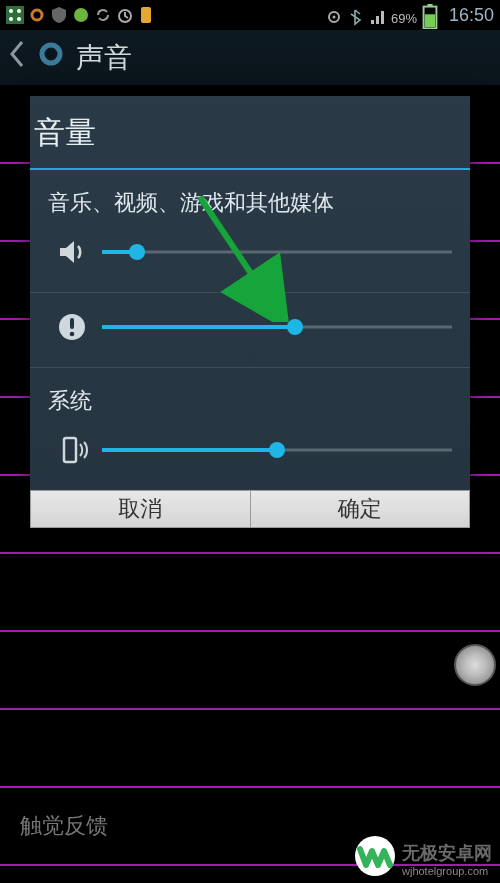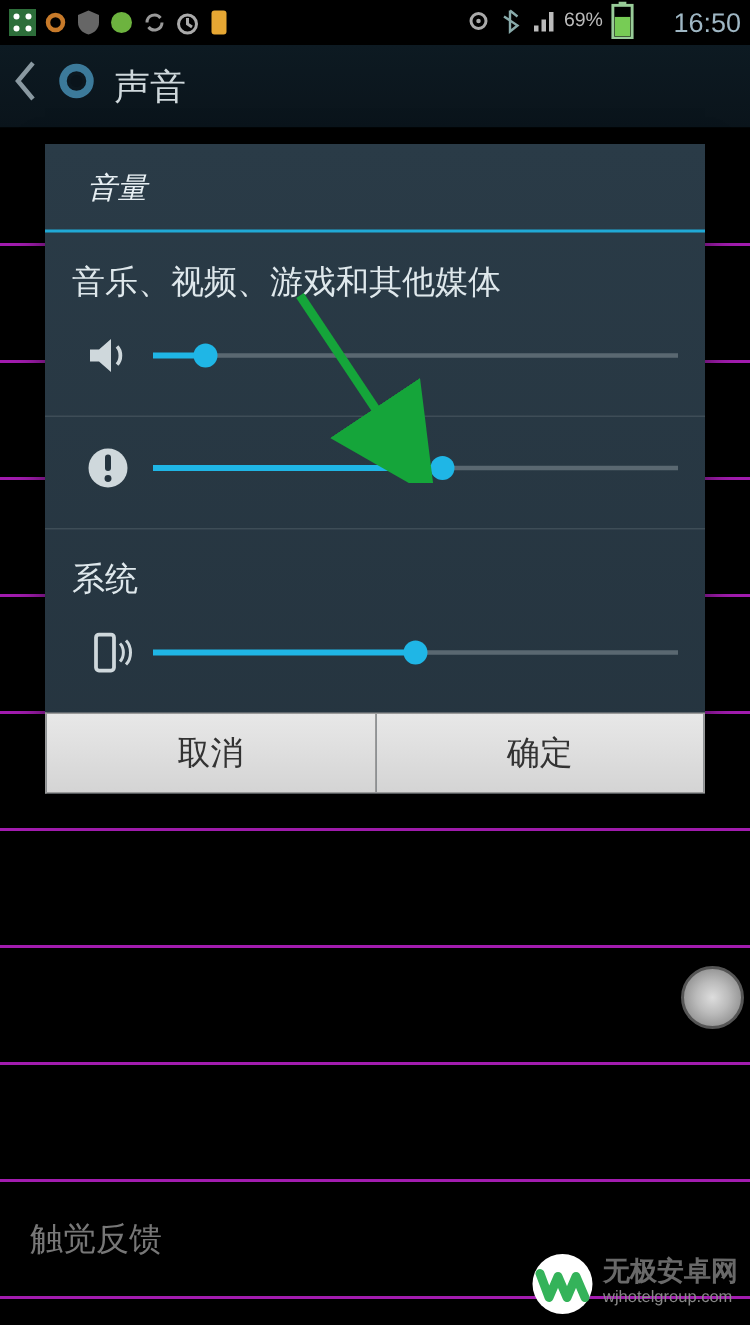--- a/index.html
+++ b/index.html
@@ -15,33 +15,33 @@
     height: 30px;
     width: 100%;
     background: #000;
     display: flex;
     align-items: center;
     padding: 0 6px;
     color: #b8b8b8;
     font-size: 14px;
   }
   .status-left { display:flex; gap:4px; align-items:center; }
-  .status-right { margin-left:auto; display:flex; gap:4px; align-items:flex-start; }
+  .status-right { margin-left:auto; display:flex; gap:4px; align-items:flex-end; }
   .sicon { width:18px; height:18px; display:inline-flex; align-items:center; justify-content:center; }
-  .status-time { color:#9fb7c4; font-size:18px; font-weight:500; margin-left:21px;}
+  .status-time { color:#9fb7c4; font-size:18px; font-weight:500; margin-left:6px;}
   .batt-text { color:#bbb; font-size:13px;}
   
   .app-header {
     height: 56px;
     background: linear-gradient(#0d1a22,#0a141b);
     display:flex;
     align-items:center;
     padding: 0 8px;
     color:#cfd8dc;
-    font-size:24px;
+    font-size:28px;
     gap:10px;
     border-bottom:1px solid #000;
   }
   .back-chevron { width:18px; height:28px; color:#7a8a92;}
   .gear { width:30px; height:30px; }
   
   .backdrop {
     position:absolute;
     top:86px; left:0; right:0; bottom:0;
     background:#000;
@@ -59,24 +59,23 @@
   .dialog {
     position:absolute;
     left:30px;
     right:30px;
     top:96px;
     background: linear-gradient(#2a3b47,#25343f);
     box-shadow: 0 6px 20px rgba(0,0,0,.6);
     color:#dde7ec;
   }
   .dialog-title {
-    font-size:20px;
+    font-size:31px;
     color:#e7eff3;
-    padding:16px 28px 10px;
-    font-style:italic;
+    padding:16px 4px 10px;
   }
   .title-underline {
     height:2px;
     background:#20a9d6;
     margin: 4px 0 0;
   }
   .section {
     padding: 18px 18px 24px;
     border-bottom:1px solid #3e4d57;
     position:relative;
@@ -125,21 +124,21 @@
   .thumb {
     position:absolute;
     top:50%;
     width:16px; height:16px;
     border-radius:50%;
     background:#1fb6e6;
     transform:translate(-50%,-50%);
   }
   .dialog-buttons {
     display:flex;
-    height:54px;
+    height:38px;
   }
   .dialog-buttons button {
     flex:1;
     background: linear-gradient(#e8e8e8,#d4d4d4);
     border:1px solid #9a9a9a;
     font-size:22px;
     color:#333;
   }
   .dialog-buttons button:first-child{ border-right:none;}
   
@@ -148,21 +147,21 @@
     left:190px; top:192px;
     width:110px; height:130px;
     pointer-events:none;
     z-index:5;
   }
   
   .watermark {
     position:absolute;
     right:8px; bottom:6px;
     display:flex;
-    align-items:flex-start;
+    align-items:flex-end;
     gap:6px;
     color:#444;
     font-size:12px;
     z-index:6;
   }
   .wm-logo {
     width:42px; height:42px;
     border-radius:50%;
   }
   .wm-text .t1 { font-size:18px; color:#696969; font-weight:600;}

